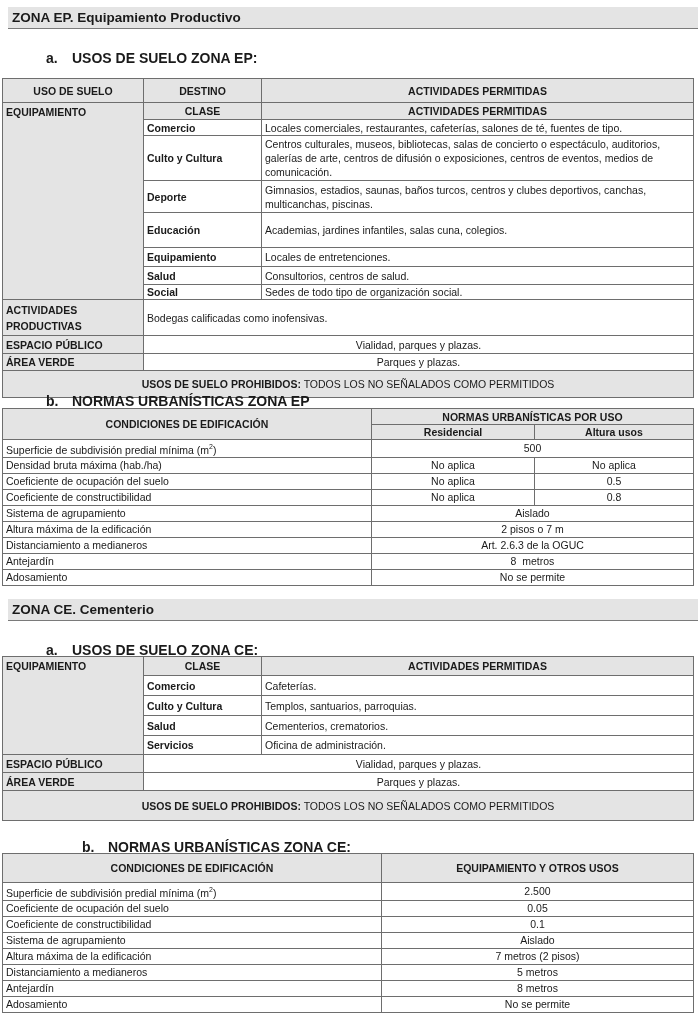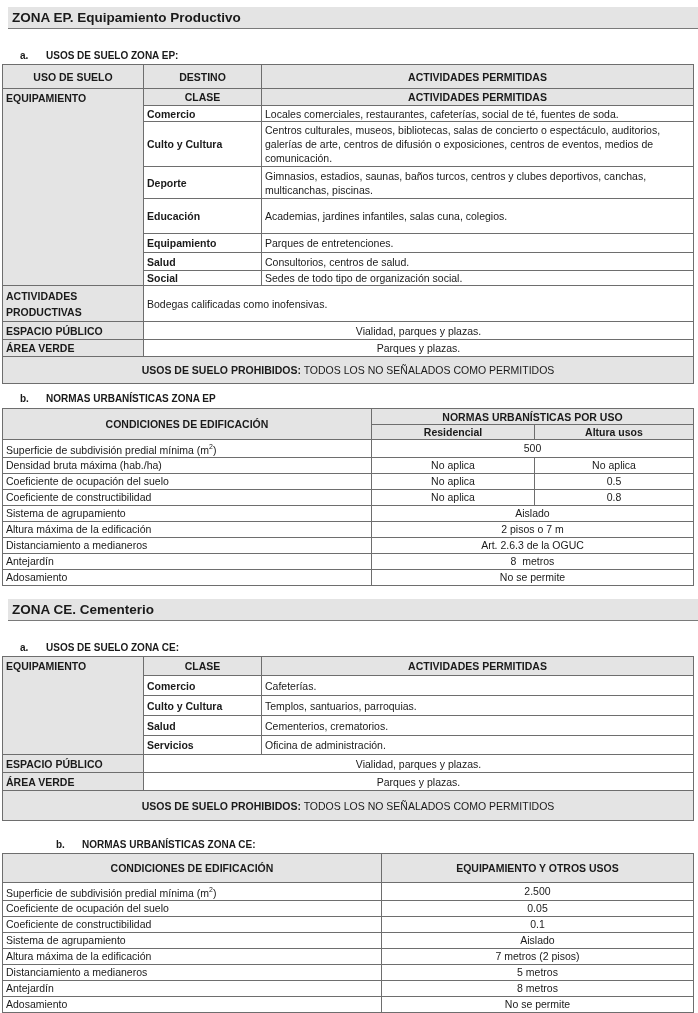--- a/index.html
+++ b/index.html
@@ -1,74 +1,74 @@
 <!DOCTYPE html>
 <html><head>
 <meta charset="utf-8">
 <style>
   html, body { margin:0; padding:0; background:#ffffff; }
   body { width:698px; height:1013px; position:relative; overflow:hidden;
          font-family:"Liberation Sans", sans-serif; color:#1a1a1a; font-size:10.5px; }
   .zone-title { position:absolute; left:8px; width:692px; height:22px; background:#e4e4e4;
                 border-bottom:1.5px solid #7a7a7a; font-weight:bold; font-size:13.5px;
                 line-height:22px; padding-left:4px; box-sizing:border-box; }
-  .sub { position:absolute; left:20px; font-weight:bold; font-size:10px; }
+  .sub { position:absolute; left:46px; font-weight:bold; font-size:14px; }
   .sub .lt { display:inline-block; width:26px; }
   table { position:absolute; left:2px; width:692px; border-collapse:collapse; table-layout:fixed; }
   td { border:1px solid #6e6e6e; padding:0 3px; vertical-align:middle; line-height:14px; }
   .g { background:#e4e4e4; }
   .b { font-weight:bold; }
   .c { text-align:center; }
   .outer { border:1.5px solid #6e6e6e; }
 </style>
 </head>
 <body>
 
 <div class="zone-title" style="top:7px;">ZONA EP. Equipamiento Productivo</div>
 
 <div class="sub" style="top:50px;">
   <span class="lt">a.</span><span>USOS DE SUELO ZONA EP:</span>
 </div>
 
-<table class="outer" style="top:64px;">
+<table class="outer" style="top:78px;">
   <colgroup>
       <col style="width:141px">
       <col style="width:118px">
       <col>
     </colgroup>
   <tbody>
       <tr style="height:24px;">
     <td class="g b c">USO DE SUELO</td>
     <td class="g b c">DESTINO</td>
     <td class="g b c">ACTIVIDADES PERMITIDAS</td>
   </tr>
   <tr style="height:17px;">
     <td class="g b" rowspan="8" style="vertical-align:top;padding-top:2px;">EQUIPAMIENTO</td>
     <td class="g b c">CLASE</td>
     <td class="g b c">ACTIVIDADES PERMITIDAS</td>
   </tr>
   <tr style="height:16px;">
     <td class="b">Comercio</td>
-    <td>Locales comerciales, restaurantes, cafeterías, social de té, fuentes de soda.</td>
+    <td>Locales comerciales, restaurantes, cafeterías, salones de té, fuentes de tipo.</td>
   </tr>
   <tr style="height:45px;">
     <td class="b">Culto y Cultura</td>
     <td>Centros culturales, museos, bibliotecas, salas de concierto o espectáculo, auditorios, galerías de arte, centros de difusión o exposiciones, centros de eventos, medios de comunicación.</td>
   </tr>
   <tr style="height:32px;">
     <td class="b">Deporte</td>
     <td>Gimnasios, estadios, saunas, baños turcos, centros y clubes deportivos, canchas, multicanchas, piscinas.</td>
   </tr>
   <tr style="height:35px;">
     <td class="b">Educación</td>
     <td>Academias, jardines infantiles, salas cuna, colegios.</td>
   </tr>
   <tr style="height:19px;">
     <td class="b">Equipamiento</td>
-    <td> Parques de entretenciones.</td>
+    <td> Locales de entretenciones.</td>
   </tr>
   <tr style="height:18px;">
     <td class="b">Salud</td>
     <td>Consultorios, centros de salud.</td>
   </tr>
   <tr style="height:15px;">
     <td class="b">Social</td>
     <td>Sedes de todo tipo de organización social.</td>
   </tr>
   <tr style="height:36px;margin-top:28px;">

